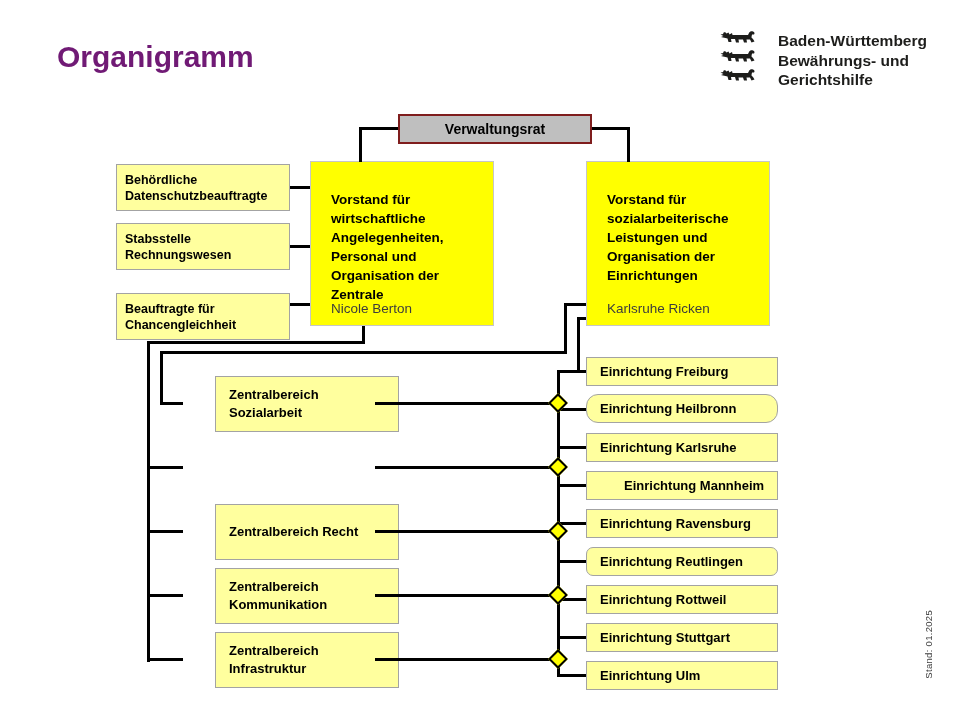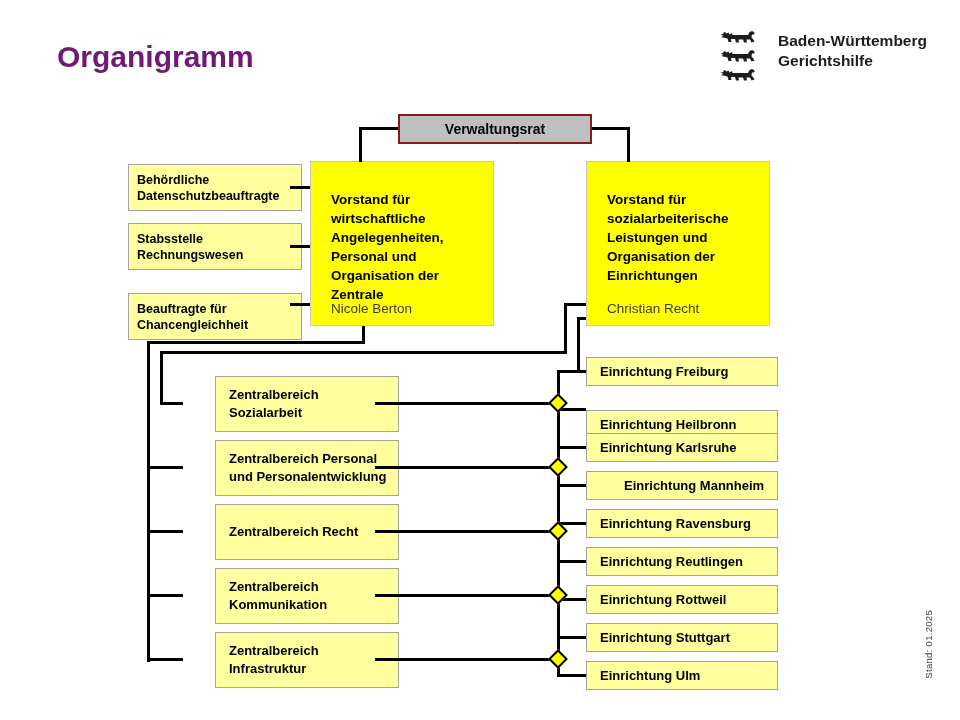--- a/index.html
+++ b/index.html
@@ -17,21 +17,21 @@
   .board-box{position:absolute;left:398px;top:114px;width:194px;height:30px;
         background:var(--board_gray);border:2px solid #7f1d1d;box-sizing:border-box;
         display:flex;align-items:center;justify-content:center;
         font-size:14px;font-weight:bold;}
   .exec-box{position:absolute;top:161px;width:184px;height:165px;
         background:var(--bright_yellow);border:1px solid #c6c6c6;box-sizing:border-box;}
   .exec-title{padding:28px 12px 0 20px;font-size:13.5px;line-height:19px;font-weight:bold;}
   .exec-name{position:absolute;left:20px;bottom:9px;font-size:13.5px;font-weight:normal;
         color:var(--name_gray);}
   .pale{background:var(--pale_yellow);border:1px solid #a3a3a3;box-sizing:border-box;}
-  .staff-box{position:absolute;left:128px;width:174px;height:47px;
+  .staff-box{position:absolute;left:116px;width:174px;height:47px;
         display:flex;align-items:center;padding-left:8px;padding-right:0;
         font-size:12.5px;line-height:16px;font-weight:bold;}
   .dept-box{position:absolute;left:183px;width:184px;height:56px;
         display:flex;align-items:center;padding-left:13px;padding-right:4px;
         font-size:13px;line-height:18px;font-weight:bold;margin-left:32px;}
   .fac-box{position:absolute;left:586px;width:192px;height:29px;
         display:flex;align-items:center;padding-left:13px;
         font-size:13px;font-weight:bold;}
   
   .ln{position:absolute;background:var(--line_black);}
@@ -54,77 +54,75 @@
         </svg>
       <svg viewBox="0 0 88 34">
           <path fill="#1d1d1b" d="M10 2 L13 5 L17 3 L19 7 L24 4 L25 8 L31 8 L56 8 L58 4 C59 1 63 0 66 1 C69 2 70 5 68 7 L64 7 L63 12 C63 14 65 15 66 16 L69 21 L63 23 L60 17 L53 17 L54 23 L48 23 L46 17 L37 17 L38 23 L32 23 L30 16 L22 16 L23 22 L17 22 L15 15 L11 14 L6 13 L2 12 L7 10 L1 7 L7 6 L6 4 Z"></path>
         </svg>
       <svg viewBox="0 0 88 34">
           <path fill="#1d1d1b" d="M10 2 L13 5 L17 3 L19 7 L24 4 L25 8 L31 8 L56 8 L58 4 C59 1 63 0 66 1 C69 2 70 5 68 7 L64 7 L63 12 C63 14 65 15 66 16 L69 21 L63 23 L60 17 L53 17 L54 23 L48 23 L46 17 L37 17 L38 23 L32 23 L30 16 L22 16 L23 22 L17 22 L15 15 L11 14 L6 13 L2 12 L7 10 L1 7 L7 6 L6 4 Z"></path>
         </svg>
     </div>
     <div class="logo-text">
       <div>Baden-Württemberg</div>
+      <div>Bewährungs- und</div>
       <div>Gerichtshilfe</div>
     </div>
   </div>
 
   <div class="board-box">Verwaltungsrat</div>
 
   <div class="exec-box" style="left:310px;">
     <div class="exec-title">Vorstand für wirtschaftliche Angelegenheiten, Personal und Organisation der Zentrale</div>
     <div class="exec-name">Nicole Berton</div>
   </div>
   <div class="exec-box" style="left:586px;">
     <div class="exec-title">Vorstand für sozialarbeiterische Leistungen und Organisation der Einrichtungen</div>
-    <div class="exec-name">Christian Recht</div>
+    <div class="exec-name">Karlsruhe Ricken</div>
   </div>
 
   <div class="staff-box pale" style="top:164px;">
       <span>Behördliche Datenschutzbeauftragte</span>
     </div>
   <div class="staff-box pale" style="top:223px;">
       <span>Stabsstelle Rechnungswesen</span>
     </div>
   <div class="staff-box pale" style="top:281px;margin-top:12px;">
       <span>Beauftragte für Chancengleichheit</span>
     </div>
 
   <div class="dept-box pale" style="top:376px;">
       <span>Zentralbereich Sozialarbeit</span>
     </div>
-  <div class="dept-box pale" style="top:440px;">
-      <span>Zentralbereich Personal und Personalentwicklung</span>
-    </div>
   <div class="dept-box pale" style="top:504px;">
       <span>Zentralbereich Recht</span>
     </div>
   <div class="dept-box pale" style="top:568px;">
       <span>Zentralbereich Kommunikation</span>
     </div>
   <div class="dept-box pale" style="top:632px;">
       <span>Zentralbereich Infrastruktur</span>
     </div>
 
   <div class="fac-box pale" style="top:357px;">
       <span>Einrichtung Freiburg</span>
     </div>
-  <div class="fac-box pale" style="top:410px;">
+  <div class="fac-box pale" style="top:394px;border-radius:12px;">
       <span>Einrichtung Heilbronn</span>
     </div>
   <div class="fac-box pale" style="top:433px;">
       <span>Einrichtung Karlsruhe</span>
     </div>
   <div class="fac-box pale" style="top:471px;padding-left:37px;">
       <span>Einrichtung Mannheim</span>
     </div>
   <div class="fac-box pale" style="top:509px;">
       <span>Einrichtung Ravensburg</span>
     </div>
-  <div class="fac-box pale" style="top:547px;">
+  <div class="fac-box pale" style="top:547px;border-radius:7px;">
       <span>Einrichtung Reutlingen</span>
     </div>
   <div class="fac-box pale" style="top:585px;">
       <span>Einrichtung Rottweil</span>
     </div>
   <div class="fac-box pale" style="top:623px;">
       <span>Einrichtung Stuttgart</span>
     </div>
   <div class="fac-box pale" style="top:661px;">
       <span>Einrichtung Ulm</span>

